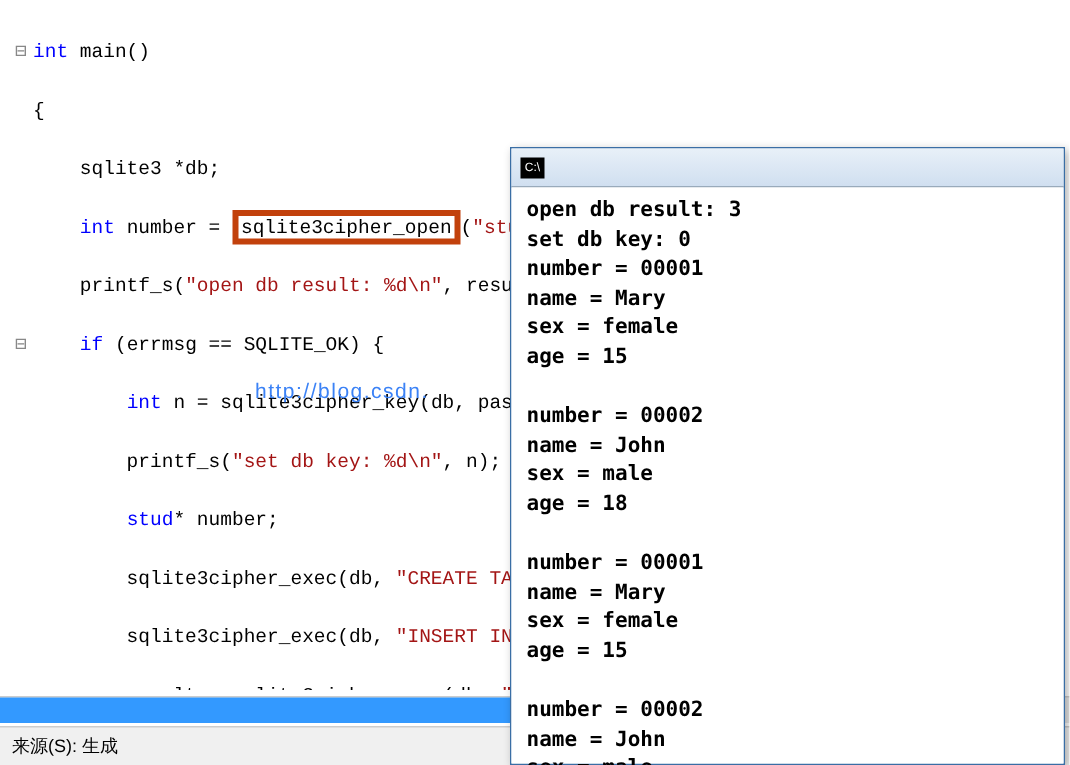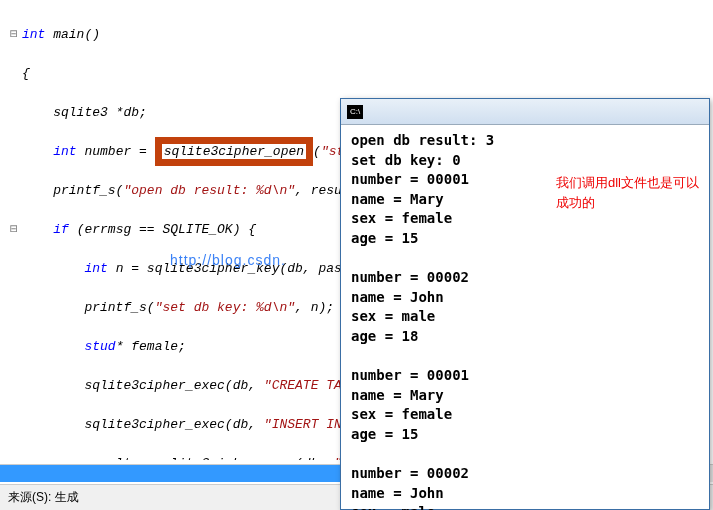--- a/index.html
+++ b/index.html
@@ -1,22 +1,22 @@
 <!DOCTYPE html>
 <html><head>
   <meta charset="utf-8">
   <style>
     * { margin: 0; padding: 0; box-sizing: border-box; }
     body { font-family: Consolas, 'Courier New', monospace; font-size: 13px; background: #fff; width: 713px; height: 510px; overflow: hidden; position: relative; }
     .code-editor { position: absolute; top: 0; left: 0; right: 0; height: 460px; background: #fff; padding: 5px 10px; line-height: 1.5; overflow: hidden; white-space: pre; }
-    .code-line { display: block; font-style: italic; }
+    .code-line { display: block; }
     .gutter { display: inline-block; width: 12px; color: #888; }
     .kw { color: #0000ff; }
     .str { color: #a31515; }
-    .red-box { border: 7px solid #c2410c; padding: 0 2px; }
+    .red-box { border: 4px solid #c2410c; padding: 0 2px; }
     .watermark { color: #3b82f6; position: absolute; top: 252px; left: 170px; font-size: 14px; font-family: Arial; letter-spacing: 1px; }
     .scrollbar { position: absolute; bottom: 28px; left: 0; right: 0; height: 18px; background: #e8e8e8; border-top: 1px solid #ccc; }
     .scrollbar-thumb { background: #3399ff; height: 100%; width: 340px; }
     .bottom-bar { position: absolute; bottom: 0; left: 0; right: 0; height: 26px; background: #f0f0f0; border-top: 1px solid #ccc; padding: 4px 8px; font-size: 12px; font-family: 'Microsoft YaHei', sans-serif; }
     .cmd-window { position: absolute; top: 98px; left: 340px; width: 370px; height: 412px; background: #fff; border: 1px solid #3a6ea5; box-shadow: 2px 2px 6px rgba(0,0,0,0.3); }
     .cmd-titlebar { height: 26px; background: linear-gradient(to bottom, #e8f0f8, #d0dff0); border-bottom: 1px solid #9ab; display: flex; align-items: center; padding: 0 6px; font-family: 'Segoe UI', Tahoma, sans-serif; font-size: 12px; }
     .cmd-icon { width: 16px; height: 14px; background: #000; margin-right: 6px; color: #fff; font-size: 8px; display: inline-flex; align-items: center; justify-content: center; }
     .cmd-title { color: #000; }
     .cmd-body { padding: 6px 10px; font-family: 'NSimSun', 'SimSun', Consolas, monospace; font-size: 14px; line-height: 1.4; background: #fff; height: calc(100% - 26px); position: relative; }
     .cmd-line { display: block; font-weight: bold; }
@@ -27,21 +27,21 @@
 
 <div class="code-editor">
 <span class="code-line"><span class="gutter">⊟</span><span class="kw">int</span> main()</span>
 <span class="code-line"><span class="gutter"> </span>{</span>
 <span class="code-line"><span class="gutter"> </span>    sqlite3 *db;</span>
 <span class="code-line"><span class="gutter"> </span>    <span class="kw">int</span><span> number = </span><span class="red-box">sqlite3cipher_open</span><span>(</span><span class="str">"students.db"</span><span>, &amp;db);</span></span>
 <span class="code-line"><span class="gutter"> </span><span>    printf_s(</span><span class="str">"open db result: %d\n"</span><span>, result);</span></span>
 <span class="code-line"><span class="gutter">⊟</span><span>    </span><span class="kw">if</span><span> (errmsg == SQLITE_OK) {</span></span>
 <span class="code-line"><span class="gutter"> </span><span>        </span><span class="kw">int</span><span> n = sqlite3cipher_key(db, password, s</span></span>
 <span class="code-line"><span class="gutter"> </span><span>        printf_s(</span><span class="str">"set db key: %d\n"</span><span>, n);</span></span>
-<span class="code-line"><span class="gutter"> </span><span>        </span><span class="kw">stud</span><span>* female;</span></span>
+<span class="code-line"><span class="gutter"> </span><span>        </span><span class="kw">stud</span><span>* number;</span></span>
 <span class="code-line"><span class="gutter"> </span><span>        sqlite3cipher_exec(db, </span><span class="str">"CREATE TABLE stud</span></span>
 <span class="code-line"><span class="gutter"> </span><span>        sqlite3cipher_exec(db, </span><span class="str">"INSERT INTO stude</span></span>
 <span class="code-line"><span class="gutter"> </span><span>        result = sqlite3cipher_exec(db, </span><span class="str">"select *</span></span>
 
 
 
 
 
 
 
@@ -64,23 +64,20 @@
 
 <div class="bottom-bar">
   <span>来源(S):  生成</span>
 </div>
 
 <div class="cmd-window">
   <div class="cmd-titlebar">
     <span class="cmd-icon">C:\</span>
   </div>
   <div class="cmd-body">
-    <div class="cmd-note">
-      <span>我们调用dll文件也是可以</span><br><span>成功的</span>
-    </div>
     <div id="cmd-lines">
         <span class="cmd-line">open db result: 3</span>
         <span class="cmd-line">set db key: 0</span>
         <span class="cmd-line">number = 00001</span>
         <span class="cmd-line">name = Mary</span>
         <span class="cmd-line">sex = female</span>
         <span class="cmd-line">age = 15</span>
         <span class="cmd-line">&nbsp;</span>
         <span class="cmd-line">number = 00002</span>
         <span class="cmd-line">name = John</span>

